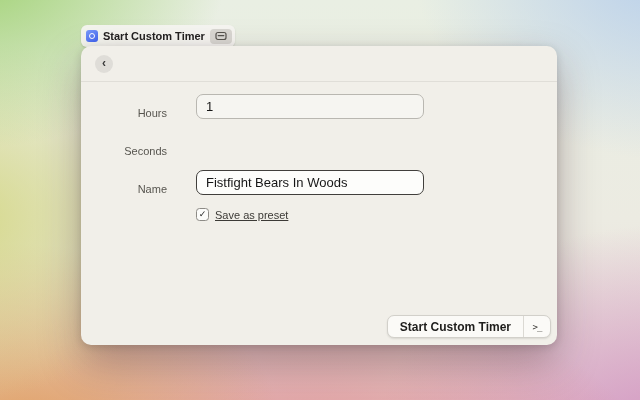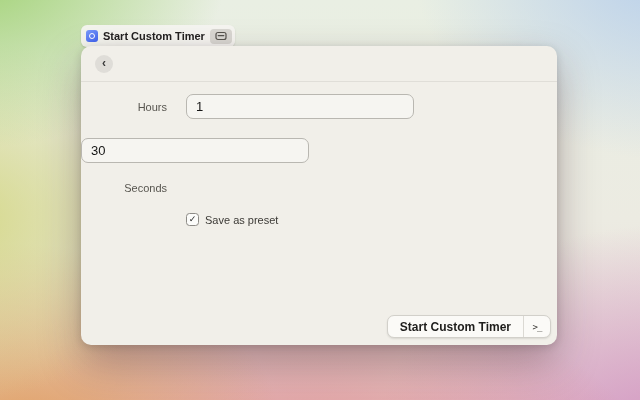--- a/index.html
+++ b/index.html
@@ -58,21 +58,21 @@
   .back-btn {
     width: 18px; height: 18px; border-radius: 50%;
     background: #dfddd8; border: none; cursor: pointer;
     display: flex; align-items: center; justify-content: center;
     font-size: 12px; line-height: 1; color: #3a3a3a; font-weight: 700;
     padding: 0 0 1px 0;
   }
 
   
   .form { padding-top: 12px; }
-  .row { display: flex; align-items: center; margin-bottom: 19px; }
+  .row { display: flex; align-items: flex-end; margin-bottom: 13px; gap: 10px; }
   .row label.field-label {
     width: 105px; text-align: right; padding-right: 19px;
     font-size: 11px; color: #57554f;
   }
   .row input {
     width: 228px; height: 25px;
     background: #f6f5f1;
     border: 1px solid #b9b7b1;
     border-radius: 7px;
     padding: 0 9px;
@@ -88,21 +88,21 @@
 
   .checkbox-row { margin-top: 8px; }
   .checkbox-spacer { width: 105px; }
   .checkbox-wrap { display: inline-flex; align-items: center; gap: 6px; cursor: pointer; }
   .checkbox {
     width: 13px; height: 13px; border-radius: 3.5px;
     background: #fcfcfa; border: 1px solid #8d8b86;
     display: inline-flex; align-items: center; justify-content: center;
   }
   .check-glyph { font-size: 9px; line-height: 1; color: #1d1d1d; font-weight: 700; }
-  .cb-text { font-size: 11px; color: #3c3a36; }
+  .cb-text { font-size: 11px; color: #3c3a36; text-decoration: underline; }
 
   
   .footer { position: absolute; right: 6px; bottom: 7px; }
   .action-group {
     display: inline-flex; align-items: stretch;
     background: #fbfaf7;
     border: 1px solid #d2d0ca;
     border-radius: 7px;
     overflow: hidden;
     box-shadow: 0 1px 2px rgba(0,0,0,.10);
@@ -152,27 +152,30 @@
     </div>
 
     <div class="form">
 
       <div class="row">
         <label class="field-label">Hours</label>
         <input type="text" value="1" style="">
       </div>
 
       <div class="row">
-        <input type="text" value="30" style="">
       </div>
 
       <div class="row">
         <label class="field-label">Seconds</label>
       </div>
 
+      <div class="row">
+        <label class="field-label">Name</label>
+        <input type="text" class="focused" value="Fistfight Bears In Woods" style="">
+      </div>
 
       <div class="row checkbox-row">
         <span class="checkbox-spacer"></span>
         <span class="checkbox-wrap">
           <span class="checkbox">
             <span class="check-glyph">✓</span>
           </span>
           <span class="cb-text">Save as preset</span>
         </span>
       </div>

